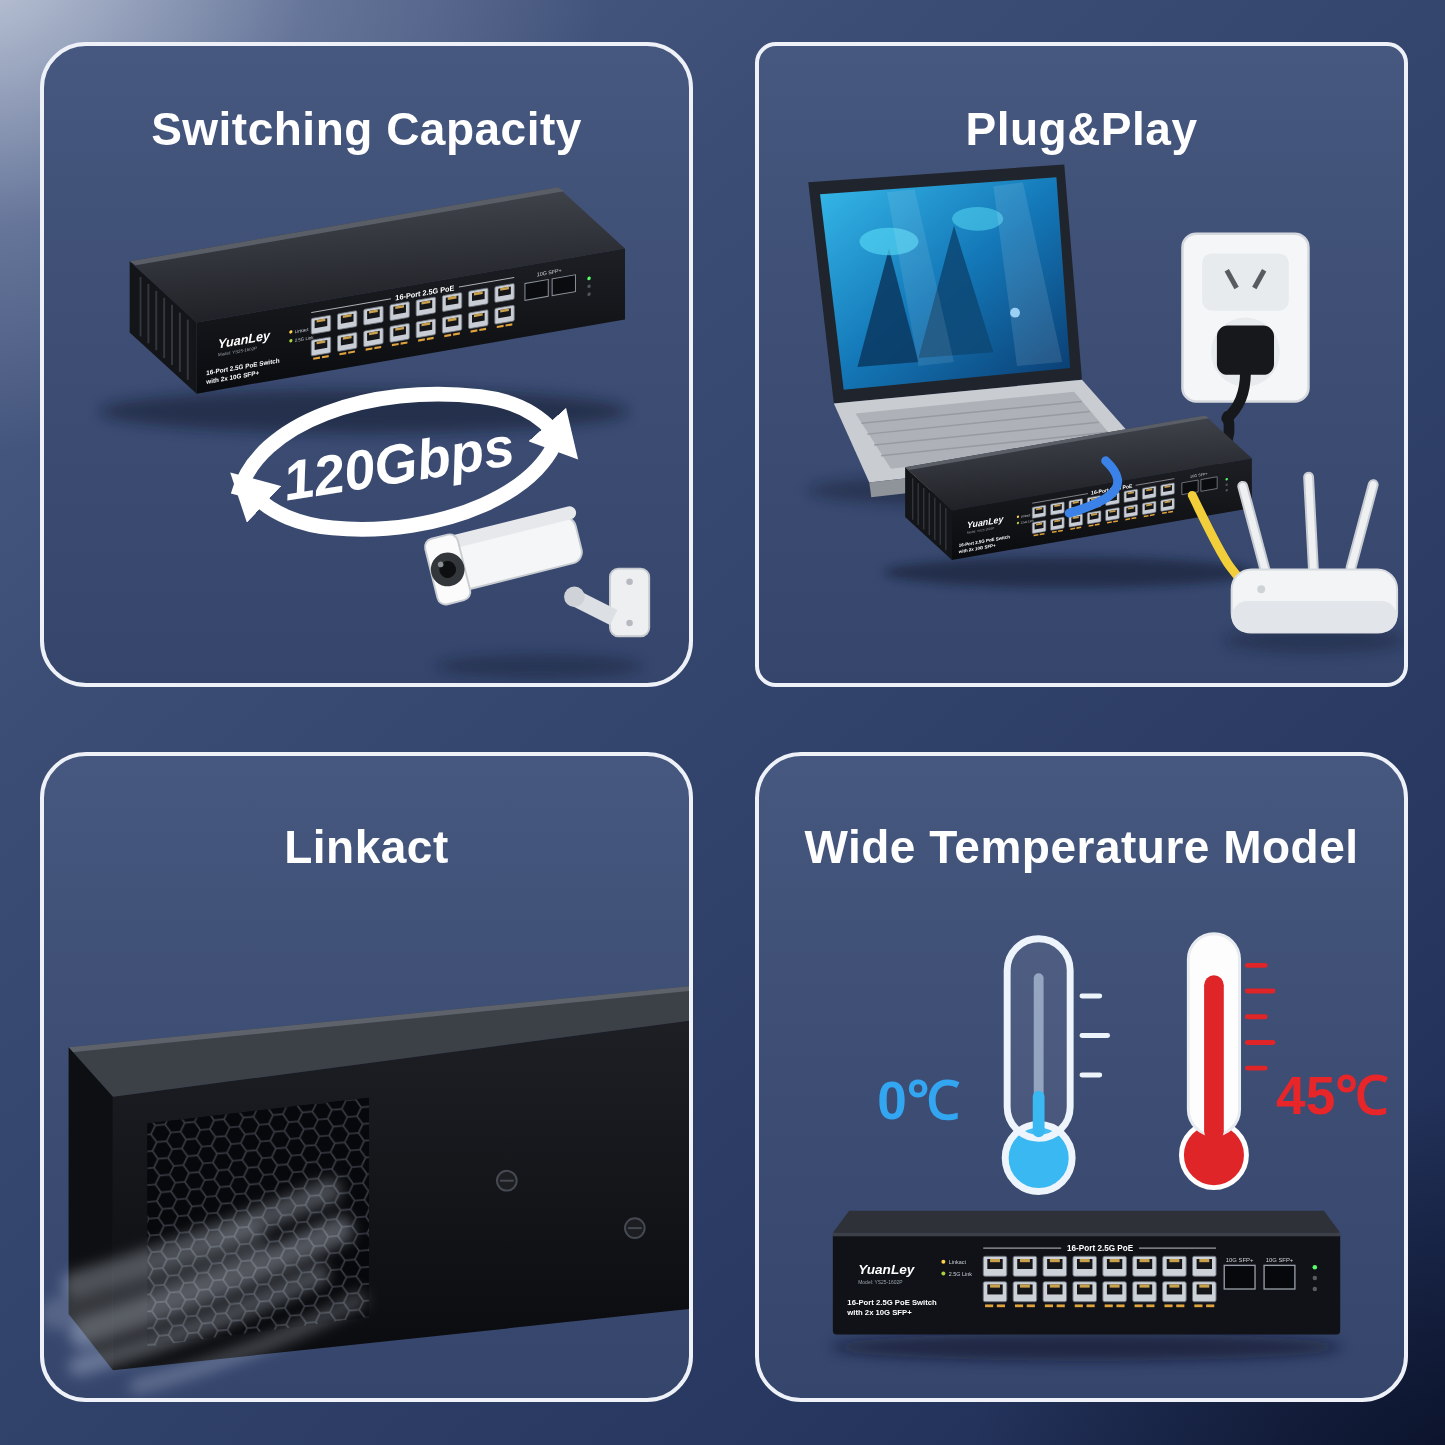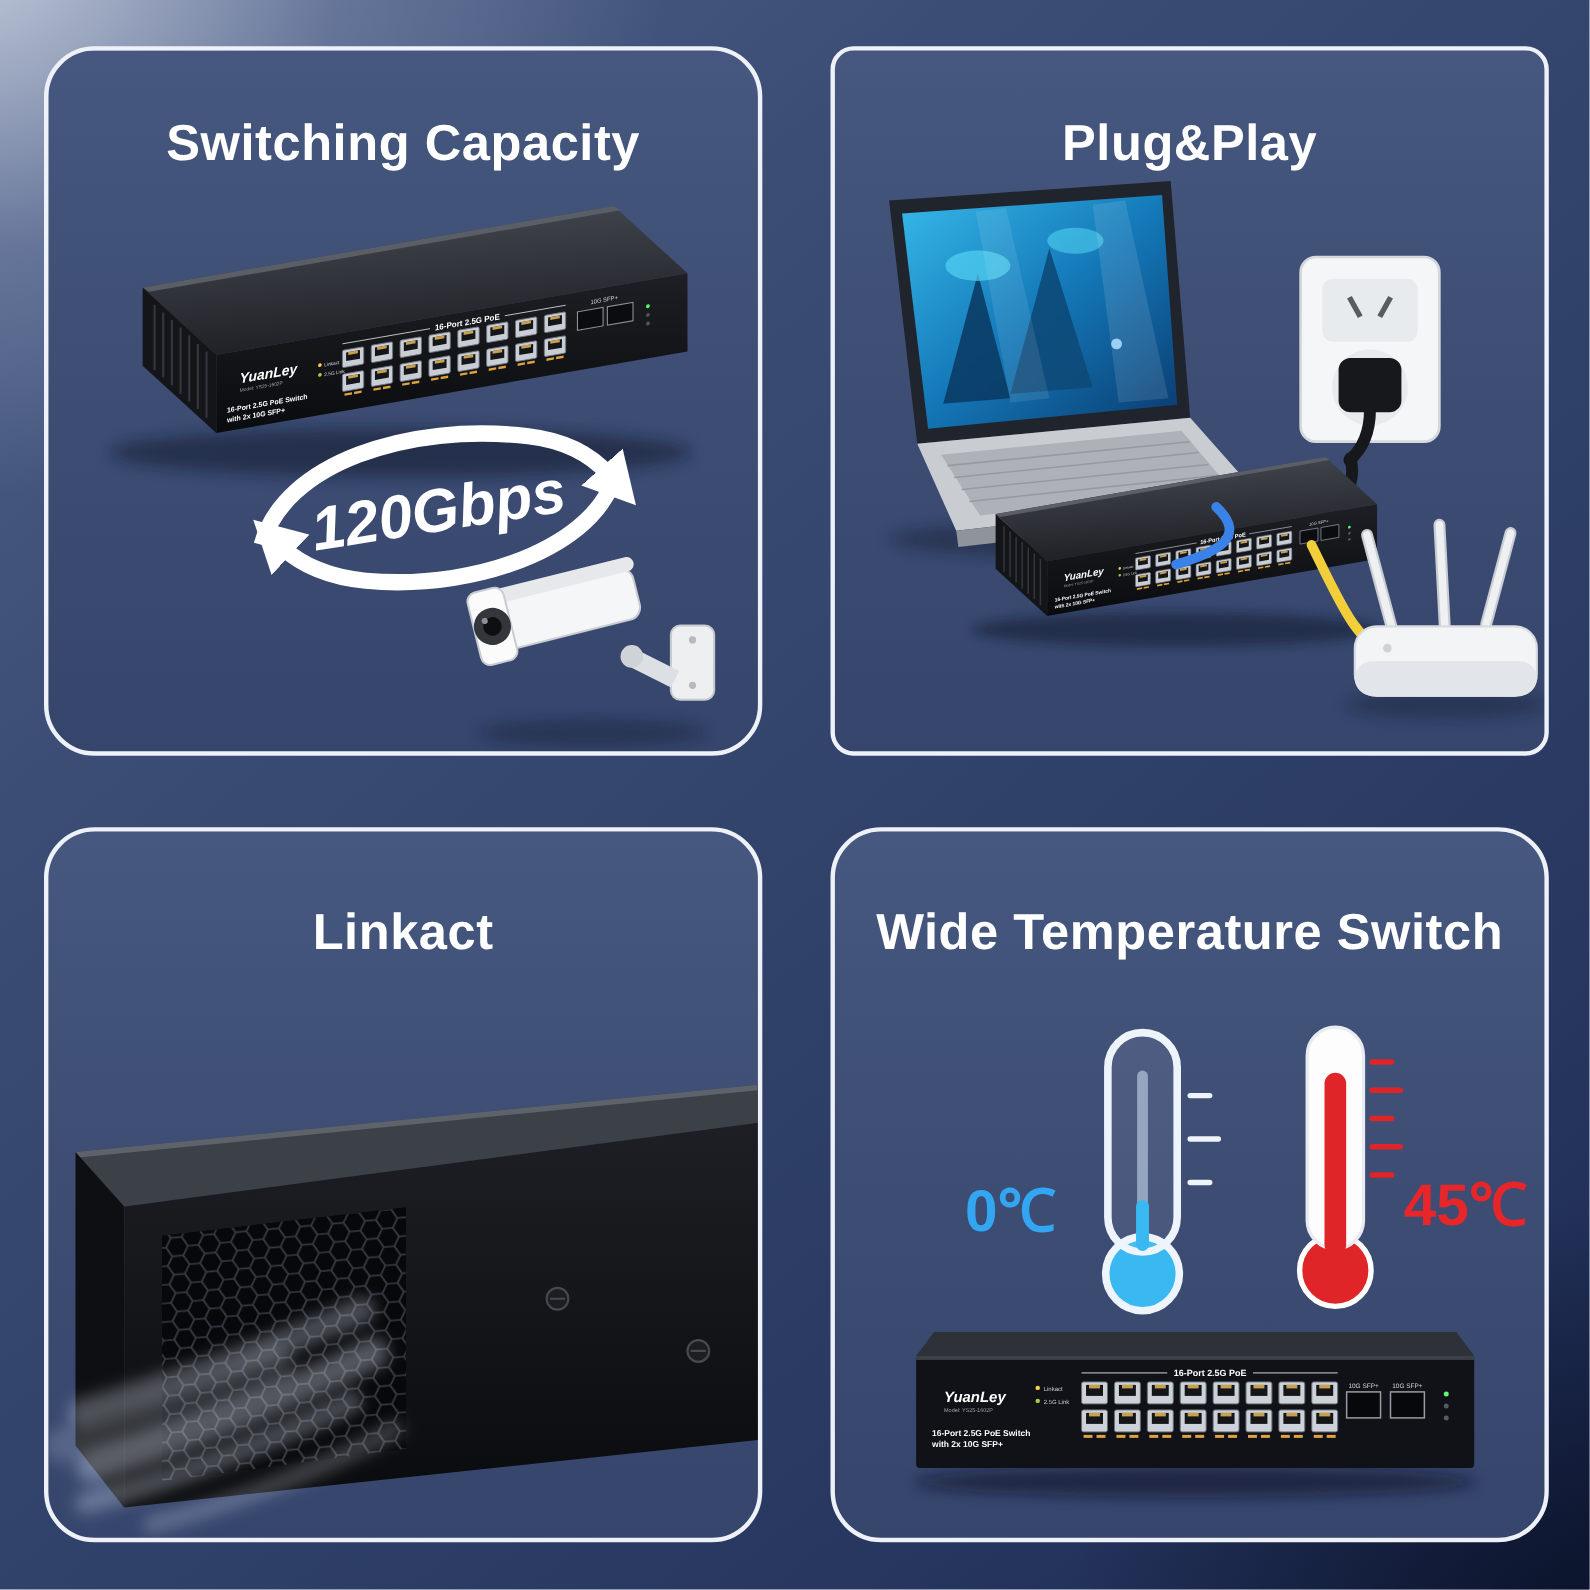--- a/index.html
+++ b/index.html
@@ -245,21 +245,21 @@
       <path d="M 290,440 C 220,470 130,505 30,535" stroke-width="24" opacity="0.30"></path>
       <path d="M 300,480 C 225,515 140,555 40,585" stroke-width="28" opacity="0.35"></path>
       <path d="M 280,525 C 210,558 130,592 35,618" stroke-width="20" opacity="0.30"></path>
       <path d="M 320,550 C 262,582 185,614 95,638" stroke-width="16" opacity="0.25"></path>
       <path d="M 210,490 C 155,520 80,550 12,565" stroke-width="32" opacity="0.18"></path>
     </g>
   </svg>
 </section>
 
 <section class="panel" id="panel-temperature">
-  <div class="panel-title lower">Wide Temperature Switch</div>
+  <div class="panel-title lower">Wide Temperature Model</div>
   <svg class="panel-art" viewBox="0 0 655 650" preserveAspectRatio="none">
 
     <g transform="translate(252,185)">
       <circle cx="32" cy="222" r="34" fill="#39b8f2" stroke="#eef4fb" stroke-width="7"></circle>
       <rect x="0" y="0" width="64" height="202" rx="32" fill="rgba(255,255,255,0.07)" stroke="#eef4fb" stroke-width="7"></rect>
       <line x1="32" y1="40" x2="32" y2="188" stroke="#cfe3f6" stroke-width="10" stroke-linecap="round" opacity="0.55"></line>
       <line x1="32" y1="160" x2="32" y2="195" stroke="#39b8f2" stroke-width="12" stroke-linecap="round"></line>
       <g stroke="#eef4fb" stroke-width="5" stroke-linecap="round">
         <line x1="76" y1="58" x2="94" y2="58"></line>
         <line x1="76" y1="98" x2="102" y2="98"></line>

